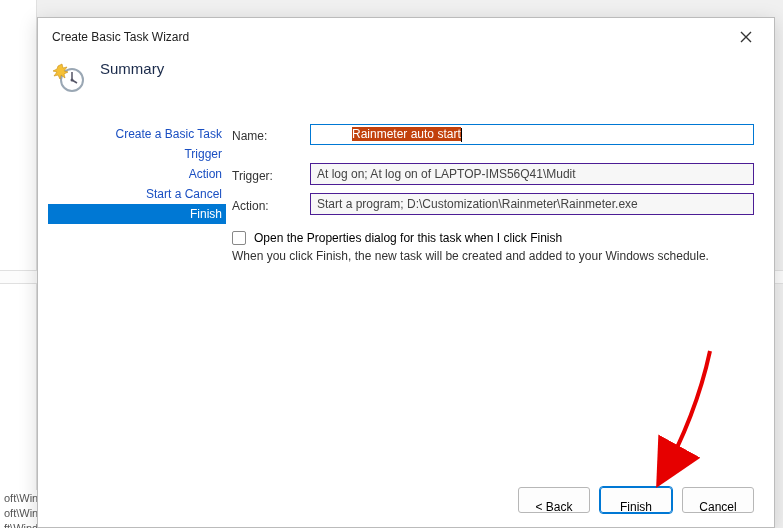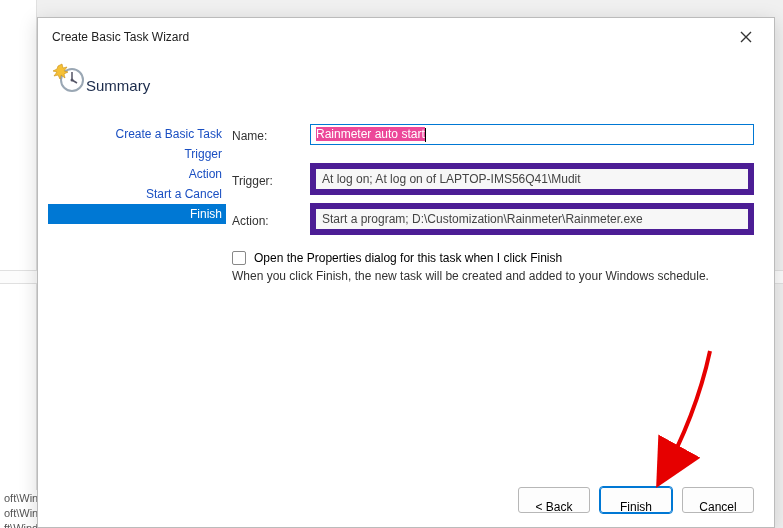--- a/index.html
+++ b/index.html
@@ -48,21 +48,21 @@
     padding: 6px 10px 4px 14px;
   }
   .titlebar-title { font-size: 12px; color: #222; }
   .close-btn {
     width: 36px; height: 26px; display:flex; align-items:center; justify-content:center;
     cursor: pointer;
   }
   .close-btn svg { width: 12px; height: 12px; stroke: #333; stroke-width:1.4; }
 
   .header-row {
-    display: flex; align-items: flex-end; 
+    display: flex; align-items: flex-start; gap: 14px;
     padding: 6px 20px 16px 14px;
   }
   .wizard-icon {
     width: 34px; height: 34px; position: relative;
     display:flex; align-items:center; justify-content:center;
   }
   .wizard-title {
     font-size: 15px; color: #1a2a4a;
   }
 
@@ -102,34 +102,34 @@
     width: 78px; padding-top: 4px; color: #333;
   }
   .name-input {
     flex: 1;
     border: 1px solid #0078d4;
     padding: 2px 5px;
     font-family: inherit; font-size: 12px;
     background: #fff;
   }
   .name-input .selected {
-    background: #ec4899; color: #fff;
+    background: #c2410c; color: #fff; margin-left: 36px;
   }
   .name-input .caret {
     display:inline-block; width:1px; height:14px; background:#000; vertical-align:middle;
   }
   .desc-box {
     flex: 1;
     height: 160px;
     border: 1px solid #ccc;
     background: #fff;
   }
   .ro-field {
     flex: 1;
-    border: 6px solid #4c1d95;
+    border: 1px solid #4c1d95;
     background: #f7f7f7;
     padding: 3px 6px;
     color: #444;
   }
 
   .check-row {
     display: flex; align-items: flex-start; gap: 8px;
     margin: 8px 0 4px 0;
   }
   .check-box {

